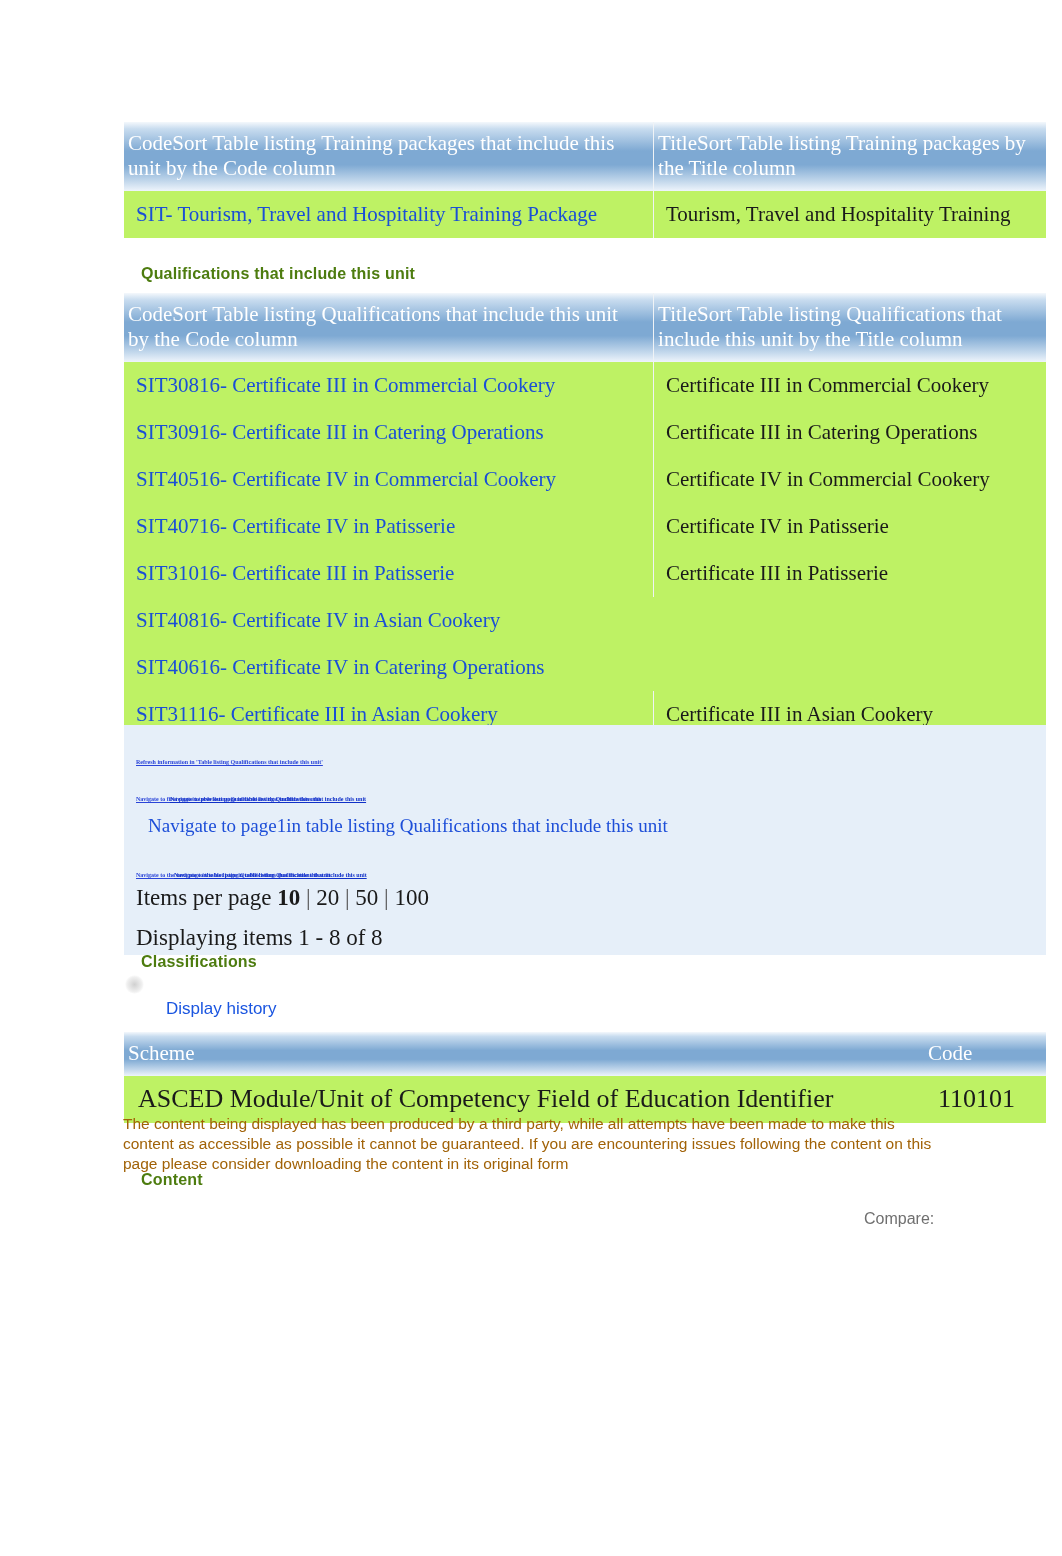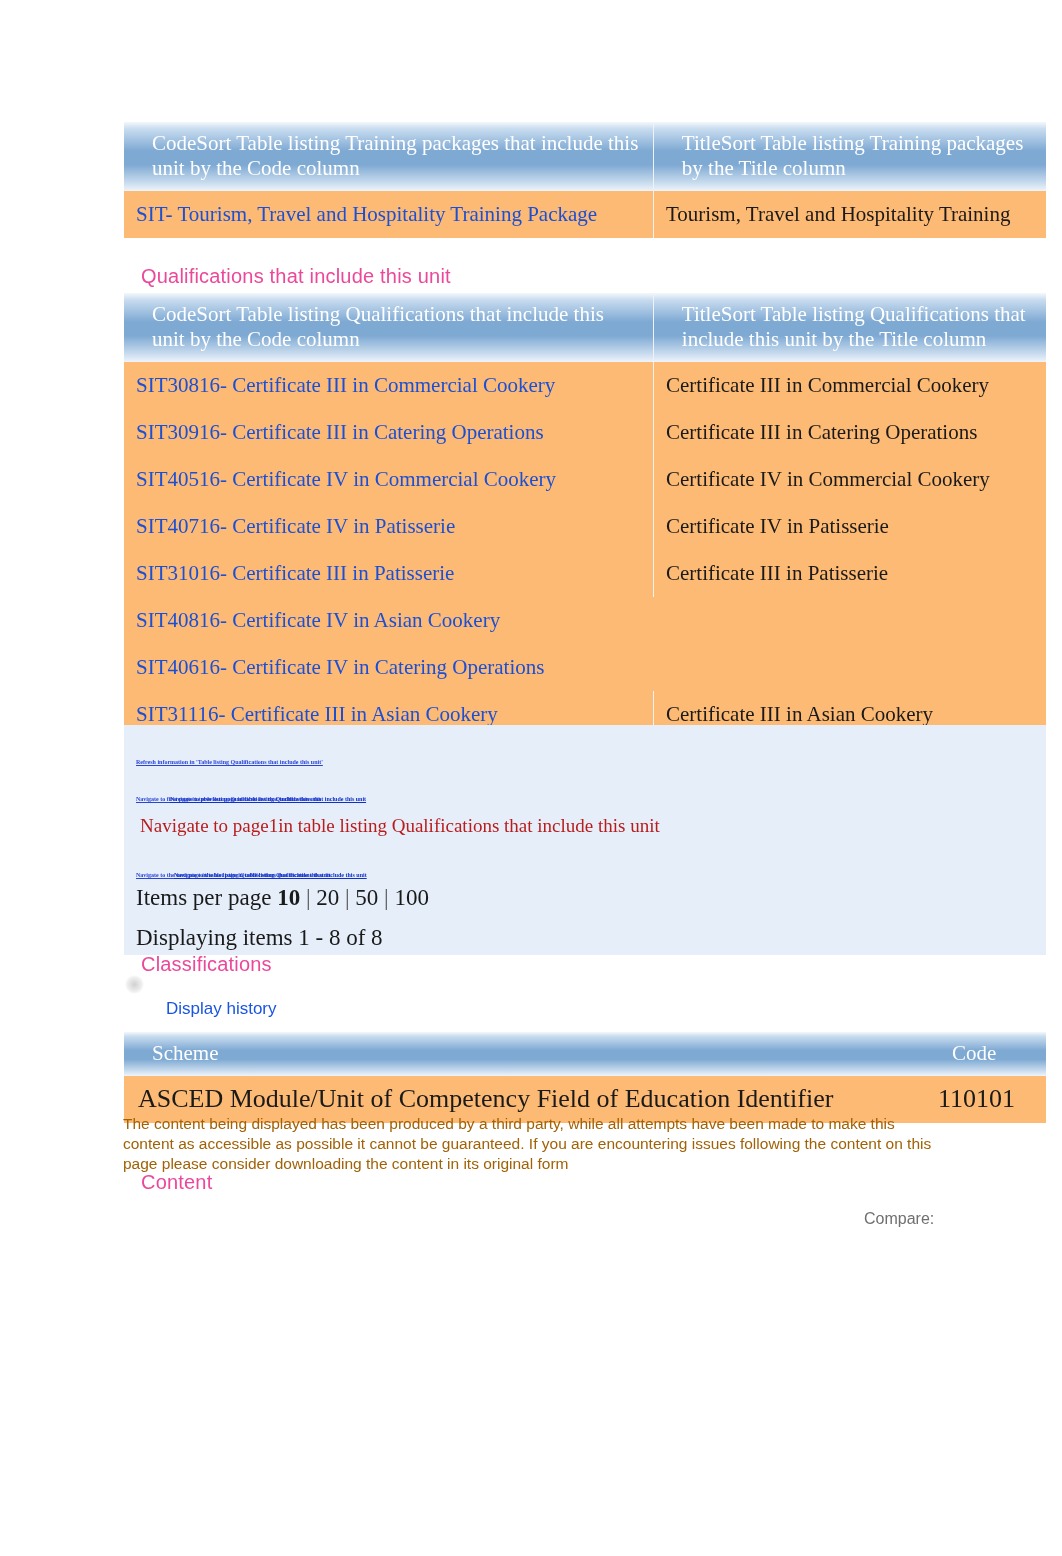--- a/index.html
+++ b/index.html
@@ -29,47 +29,47 @@
         #c8dcef 10%,
         #7ea9d3 42%,
         #7ea9d3 62%,
         #c3d8ec 86%,
         #eef4fb 100%);
     color: #ffffff;
     font-size: 21px;
     line-height: 25px;
   }
   .tbl-head .cell {
-    padding: 9px 12px 10px 28px;
+    padding: 9px 12px 10px 4px;
     box-sizing: border-box;
   }
   .tbl-row {
     display: flex;
-    background: #fdba74;
+    background: #bef264;
   }
   .tbl-row .cell {
     padding: 11px 12px 12px 12px;
     box-sizing: border-box;
     font-size: 21px;
     line-height: 24px;
   }
   .col-code { width: 566px; }
   .col-title { width: 420px; border-left: 1px solid #f0f3f6; }
   .lnk {
     color: #1a4fd6;
     text-decoration: none;
   }
 
   
   .sect-head {
     position: absolute;
     font-family: "Liberation Sans", sans-serif;
-    font-weight: normal;
-    font-size: 20px;
-    color: #ec4899;
+    font-weight: bold;
+    font-size: 16px;
+    color: #4d7c0f;
     letter-spacing: .2px;
   }
 
   
   #pagination-panel {
     position: absolute;
     left: 124px;
     top: 725px;
     width: 922px;
     height: 230px;
@@ -226,21 +226,21 @@
     <div class="cell col-title">Certificate III in Asian Cookery</div>
   </div>
 </div>
 
 <div id="pagination-panel">
   <a class="tiny-link" href="#" style="left:12px; top:33px;">Refresh information in 'Table listing Qualifications that include this unit'</a>
 
   <a class="tiny-link" href="#" style="left:12px; top:70px;">Navigate to first page in table listing Qualifications that include this unit</a>
   <a class="tiny-link overlap-b" href="#" style="left:46px; top:70px;">Navigate to previous page in table listing Qualifications that include this unit</a>
 
-  <a class="page-nav-text" href="#" style="left:16px; top:90px; color:#b91c1c; text-decoration:none;font-family:Liberation Serif, serif;">Navigate to page1in table listing Qualifications that include this unit</a>
+  <a class="page-nav-text" href="#" style="left:24px; top:90px; color:#1d4ed8; text-decoration:none;font-family:Liberation Serif, serif;">Navigate to page1in table listing Qualifications that include this unit</a>
 
   <a class="tiny-link" href="#" style="left:12px; top:146px;">Navigate to the next page in table listing Qualifications that include this unit</a>
   <a class="tiny-link overlap-b" href="#" style="left:50px; top:146px;">Navigate to the last page in table listing Qualifications that include this unit</a>
 
   <div class="ipp" style="left:12px; top:160px;">
     <span>Items per page</span>
     <b>10</b>
     <span class="sepbar">|</span>
     <a href="#">20</a>
     <span class="sepbar">|</span>

